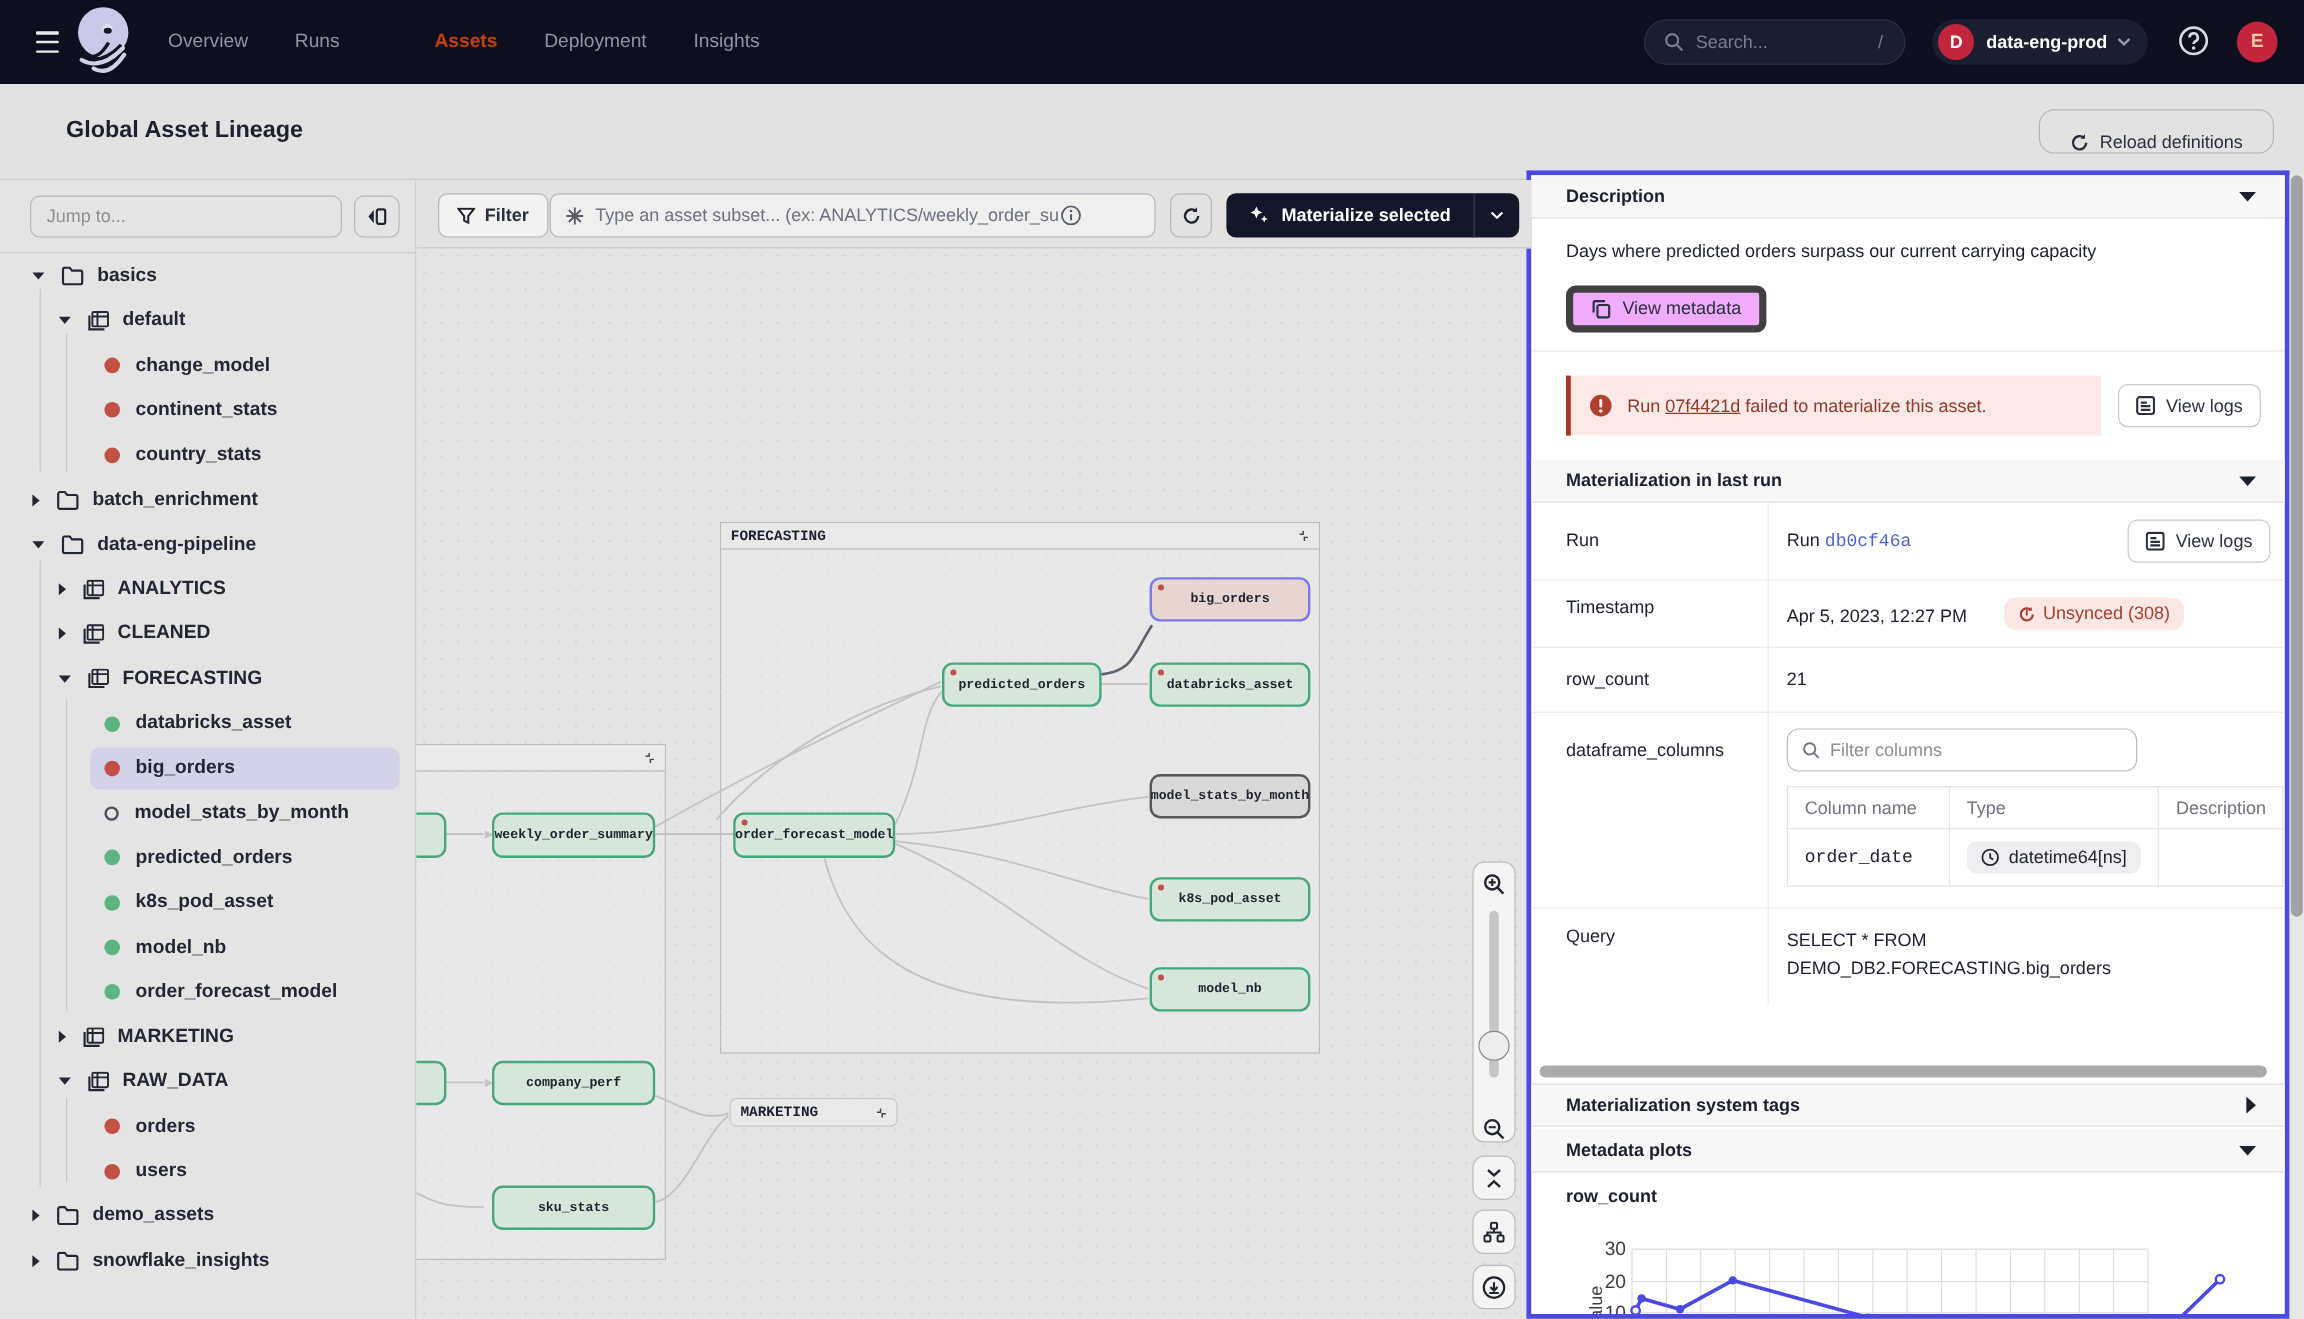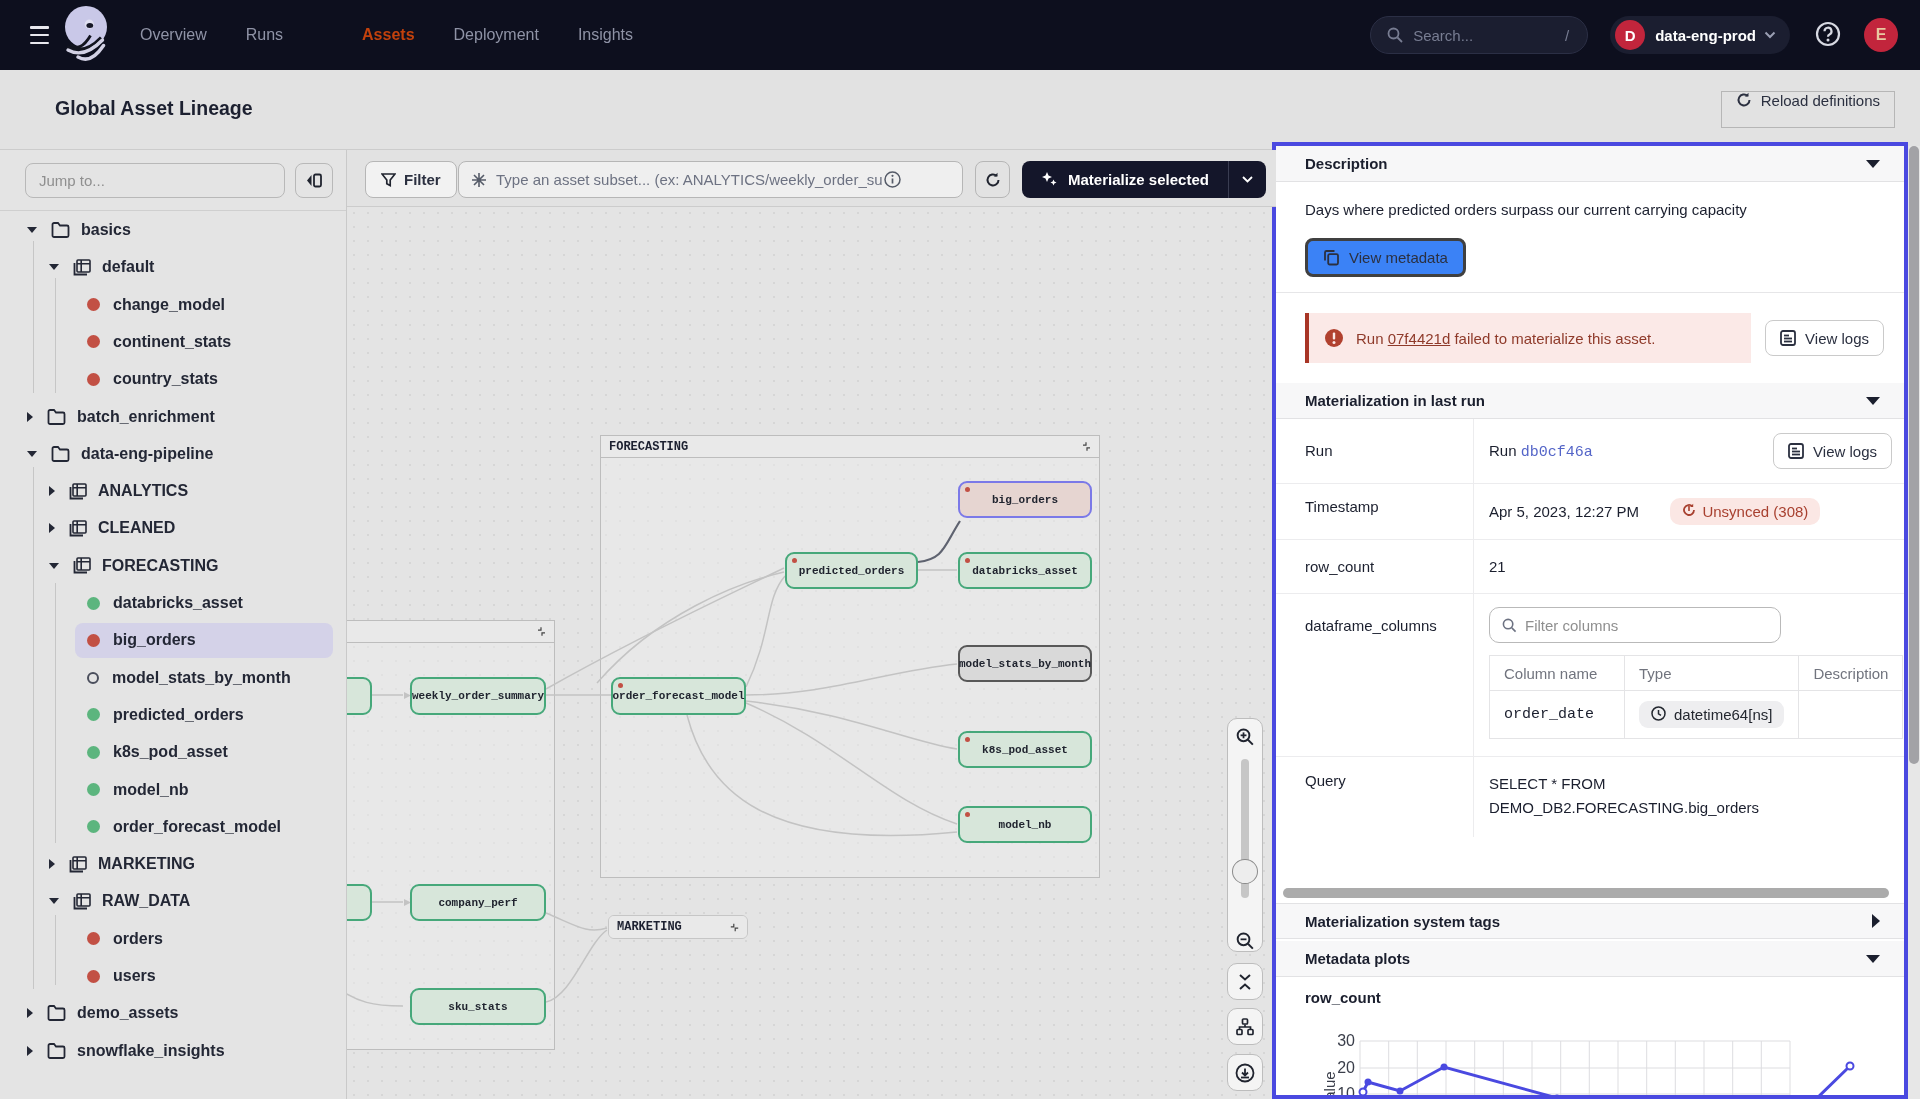--- a/index.html
+++ b/index.html
@@ -16,21 +16,21 @@
 .searchbox .mag { margin:0 10px 0 16px; }
 .searchbox .slash { margin-left:auto; margin-right:18px; color:#787d92; }
 .deploy { height:38px; background:#1b1e30; border-radius:19px; display:flex; align-items:center; margin-left:22px; padding:0 14px 0 5px; }
 .dcircle { width:30px; height:30px; border-radius:50%; background:#c2253c; color:#fff; font-weight:700; font-size:15px; display:flex; align-items:center; justify-content:center; }
 .deploy .dname { color:#fff; font-weight:600; font-size:15px; margin:0 8px 0 10px; }
 .helpq { margin-left:24px; }
 .avatar { width:34px; height:34px; border-radius:50%; background:#c2253c; color:#e8c9a0; font-weight:700; font-size:16px; display:flex; align-items:center; justify-content:center; margin-left:22px; }
 
 .pagehead { position:absolute; left:0; top:70px; width:1920px; height:80px; background:#e2e2e2; border-bottom:1px solid #cccccc; }
 .pagehead h1 { position:absolute; left:55px; top:27px; font-size:19.5px; font-weight:700; color:#1c2030; }
-.reloadbtn { position:absolute; right:25px; top:21px; height:37px; border:1px solid #b6b6b6; border-radius:0; display:flex; align-items:flex-start; padding:0 14px; font-size:15px; font-weight:500; color:#2b3040; }
+.reloadbtn { position:absolute; right:25px; top:21px; height:37px; border:1px solid #b6b6b6; border-radius:13px; display:flex; align-items:flex-end; padding:0 25px; font-size:15px; font-weight:500; color:#2b3040; }
 .reloadbtn svg { margin-right:9px; }
 
 .sidebar { position:absolute; left:0; top:150px; width:347px; height:949px; background:#e4e4e4; border-right:1px solid #c9c9c9; }
 .jumprow { display:flex; padding:13px 13px 12px 25px; gap:10px; border-bottom:1px solid #cfcfcf; }
 .jumpinput { flex:1; height:35px; border:1px solid #b8b8b8; border-radius:8px; color:#8f8f8f; font-size:15px; display:flex; align-items:center; padding-left:13px; background:transparent; }
 .collbtn { width:38px; height:35px; border:1px solid #b8b8b8; border-radius:8px; display:flex; align-items:center; justify-content:center; background:transparent; }
 .tree { position:relative; font-size:16px; color:#232735; }
 .trow { position:absolute; height:30px; display:flex; align-items:center; white-space:nowrap;font-weight:bold; }
 .caret-d { width:0; height:0; border-left:5px solid transparent; border-right:5px solid transparent; border-top:6px solid #232735; }
 .caret-r { width:0; height:0; border-top:5px solid transparent; border-bottom:5px solid transparent; border-left:6px solid #232735; }
@@ -60,31 +60,31 @@
 .zoomctl { position:absolute; z-index:4; }
 .zbox { background:#f4f4f4; border:1px solid #bdbdbd; border-radius:10px; display:flex; align-items:center; justify-content:center; }
 svg { display:block; }
 
 .rpanel { position:absolute; left:1272px; top:142px; width:636px; height:957px; background:#fff; border:4px solid #4a49e0; overflow:hidden; }
 .sechead { background:#f7f7f8; border-bottom:1px solid #e2e2e4; height:36px; display:flex; align-items:center; padding:0 24px 0 29px; font-size:15px; font-weight:700; color:#1b1f2e; }
 .sechead .car { margin-left:auto; }
 .car-d { width:0; height:0; border-left:7px solid transparent; border-right:7px solid transparent; border-top:8px solid #1b1f2e; }
 .car-r { width:0; height:0; border-top:7px solid transparent; border-bottom:7px solid transparent; border-left:8px solid #1b1f2e; }
 .descbody { padding:19px 29px 15px 29px; border-bottom:1px solid #e6e6e8; font-size:15px; color:#1b1f2e; }
-.viewmeta { margin-top:20px; height:39px; border:3px solid #404040; border-radius:8px; display:inline-flex; align-items:center; gap:9px; padding:0 15px; font-size:15px; font-weight:500; color:#2b3040; background:#3b82f6; }
+.viewmeta { margin-top:20px; height:39px; border:6px solid #404040; border-radius:8px; display:inline-flex; align-items:center; gap:9px; padding:0 15px; font-size:15px; font-weight:500; color:#2b3040; background:#f0abfc; }
 .alertwrap { padding:20px 20px 20px 29px; display:flex; align-items:center; }
 .alert { width:446px; background:#fbe9e7; border-left:4px solid #a83526; display:flex; align-items:center; padding:15px 15px; font-size:15px; color:#8f3a2a; gap:12px; }
 .vlogbtn { height:36px; border:1px solid #cacaca; border-radius:8px; display:inline-flex; align-items:center; gap:9px; padding:0 14px; font-size:15px; font-weight:500; color:#2b3040; background:#fff; margin-left:auto; flex-shrink:0; }
 .mtable { font-size:15px; color:#1b1f2e; }
 .mrow { display:flex; border-bottom:1px solid #ececee; }
 .mlabel { width:198px; border-right:1px solid #ececee; padding:17px 0 17px 29px; flex-shrink:0; }
 .mval { flex:1; padding:17px 0 17px 15px; }
 .mono { font-family:"Liberation Mono",monospace; }
 .runlink { color:#5465c8; }
-.pill { display:inline-flex; align-items:flex-start; background:#eeeef0; border-radius:8px; padding:4px 10px; font-size:14px; color:#23272f; gap:6px; }
+.pill { display:inline-flex; align-items:center; background:#eeeef0; border-radius:8px; padding:4px 10px; font-size:14px; color:#23272f; gap:6px; }
 .bigpill { font-size:15px; padding:5px 12px; border-radius:9px; gap:8px; }
 .unsync { background:#fbe7e4; color:#a8402f; border-radius:10px; font-size:15px; margin-left:23px; padding:5px 12px; }
 .filtercols { width:292px; height:36px; border:1px solid #b9b9b9; border-radius:10px; display:flex; align-items:center; gap:8px; padding:0 12px; color:#8f8f8f; font-size:15px; }
 .ctable { border:1px solid #e4e4e6; margin-top:12px; border-collapse:collapse; font-size:15px; }
 .ctable th { font-weight:400; color:#71747e; text-align:left; padding:8px 14px; border:1px solid #e4e4e6; }
 .ctable td { padding:10px 14px; border:1px solid #e4e4e6; }
 .hscroll { position:absolute; left:7px; top:742px; width:606px; height:10px; background:#ababab; border-radius:5px; }
 .chartwrap { padding:12px 0 0 29px; font-size:15px; font-weight:700; color:#1b1f2e; }
 .vscroll { position:absolute; right:0; top:146px; width:12px; height:953px; background:#e7e7e7; }
 .vscroll .thumb { position:absolute; left:1px; top:0; width:10px; height:618px; background:#a2a2a6; border-radius:5px; }

